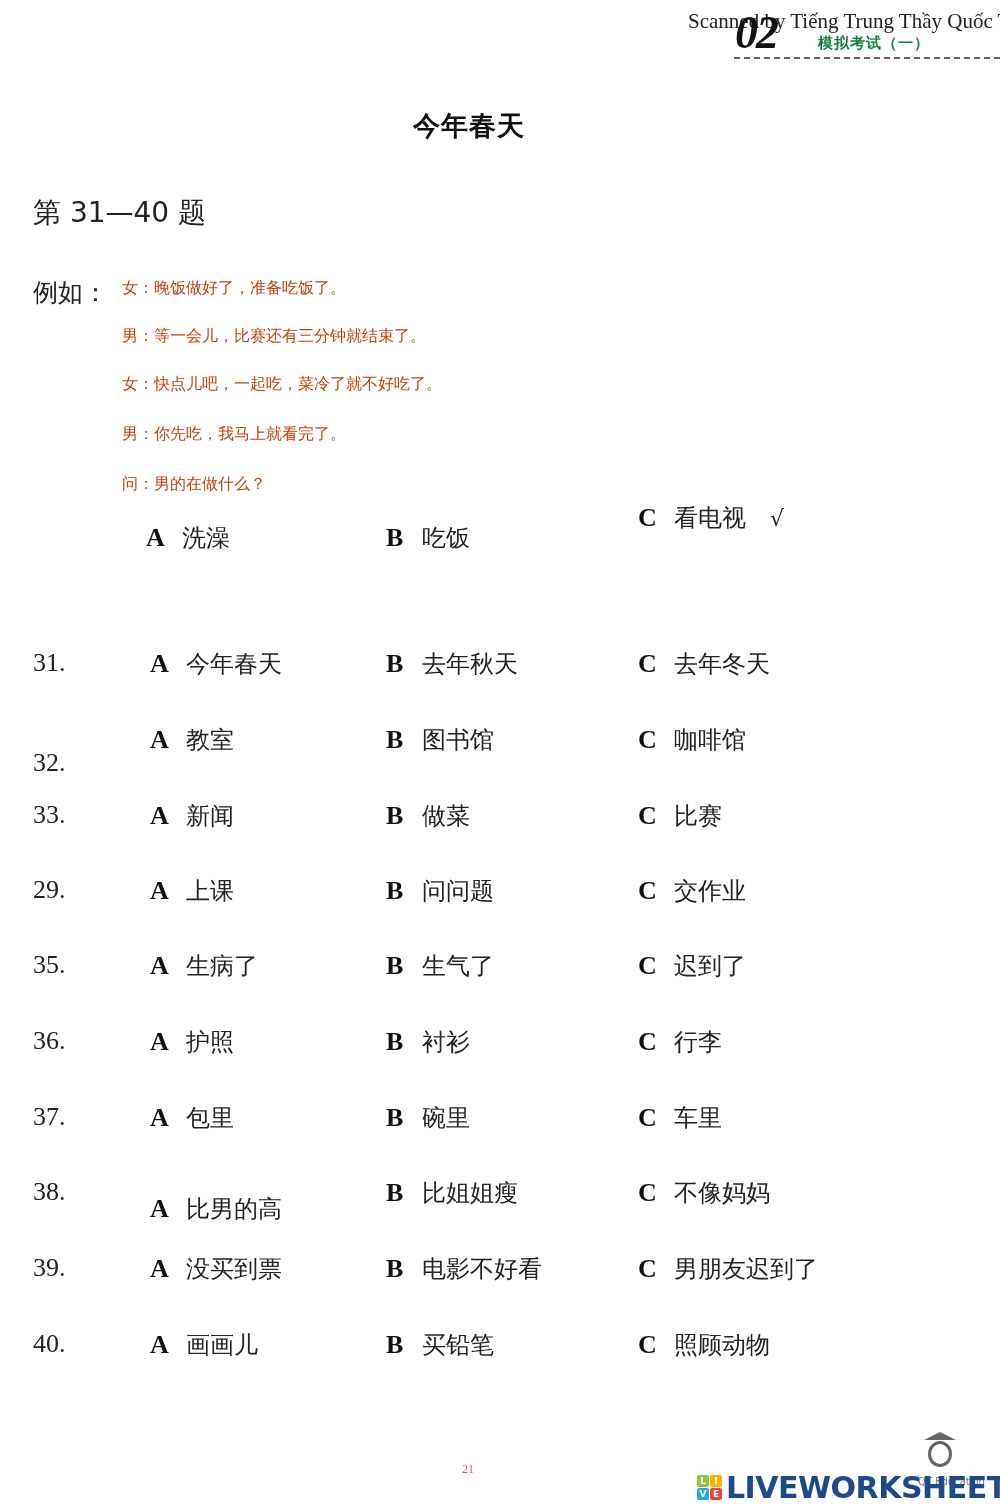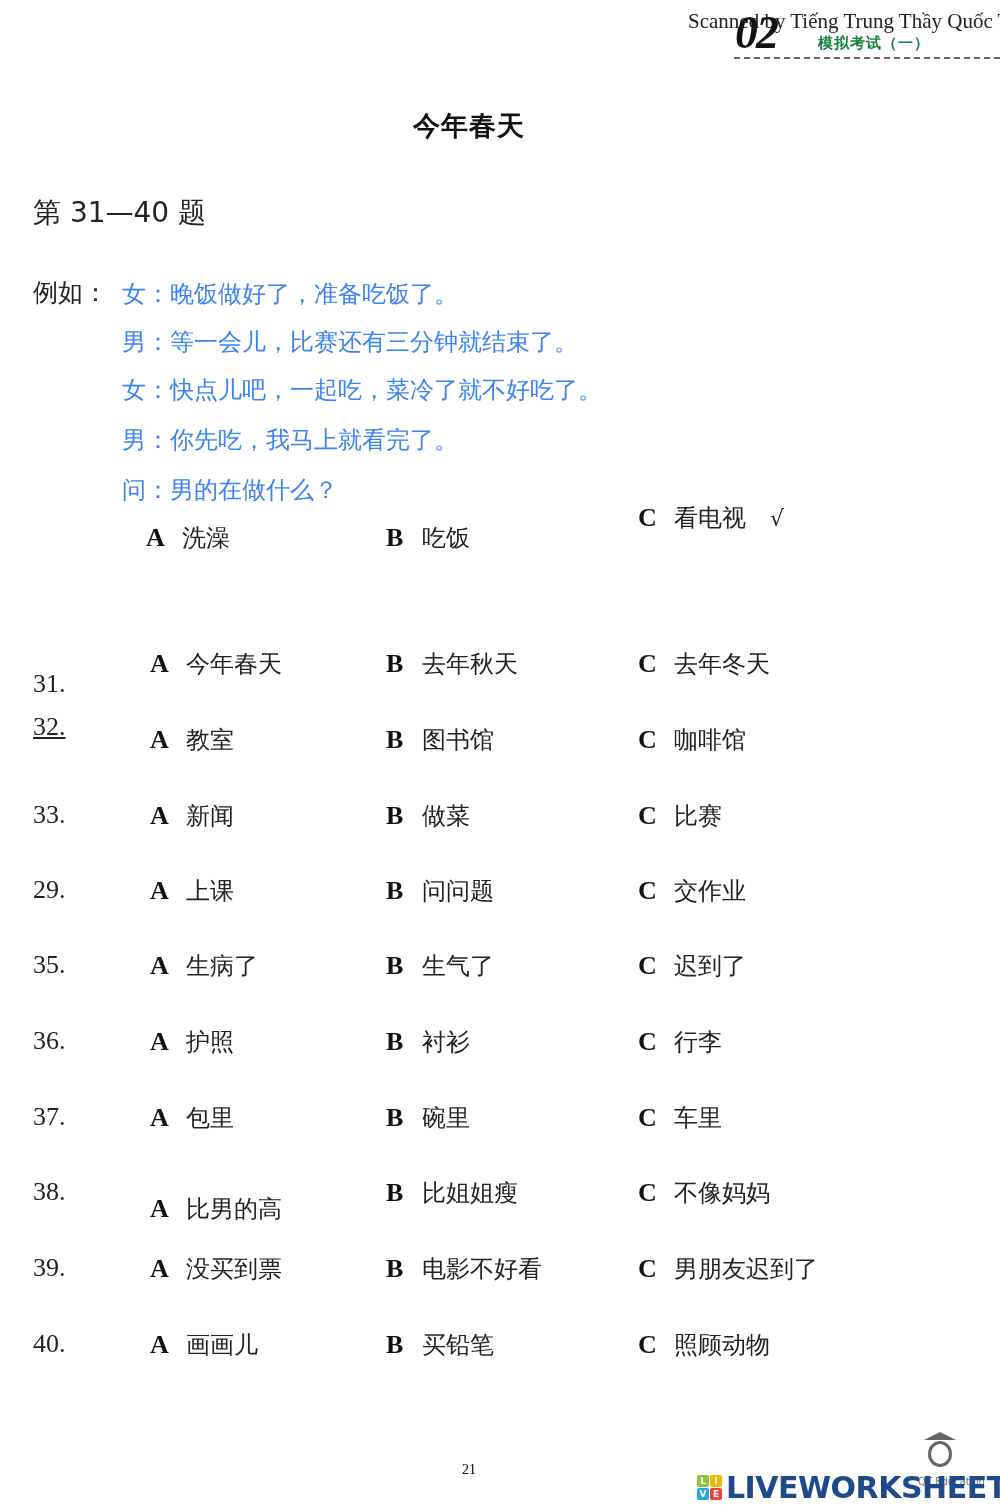--- a/index.html
+++ b/index.html
@@ -32,38 +32,38 @@
     }
     .range-title {
       position: absolute; left: 33px; top: 194px; font-size: 28px; color: #222;
       font-family: "DejaVu Sans", sans-serif;
     }
     .example-label {
       position: absolute; left: 33px; top: 276px; font-size: 25px; color: #222;
       font-family: "DejaVu Sans", sans-serif;
     }
     .dialog-line {
-      position: absolute; left: 122px; font-size: 24px; color: #3b82f6;
+      position: absolute; left: 122px; font-size: 16px; color: #c2410c;
       font-family: "DejaVu Sans", sans-serif; white-space: nowrap; text-align: right;
     }
     .opt {
       position: absolute; font-size: 24px; color: #222; white-space: nowrap;
       font-family: "DejaVu Sans", sans-serif;
     }
     .opt .letter {
       font-family: "Liberation Serif", serif; font-weight: bold; font-size: 26px;
       display: inline-block; width: 36px; color: #111;
     }
     .qnum {
       position: absolute; left: 33px; font-size: 26px; color: #222;
       font-family: "Liberation Serif", serif;
     }
     .check { margin-left: 24px; font-size: 22px; }
     .page-num {
-      position: absolute; left: 462px; top: 1462px; font-size: 14px; color: #000000;
+      position: absolute; left: 462px; top: 1462px; font-size: 12px; color: #ec4899;
       font-family: "Liberation Serif", serif;
     }
     .lw-logo {
       position: absolute; left: 697px; top: 1470px; height: 34px; display: flex; align-items: center;
     }
     .lw-blocks {
       display: grid; grid-template-columns: 12px 12px; grid-template-rows: 12px 12px; gap: 1px;
       margin-right: 4px;
     }
     .lw-blocks span {
@@ -113,25 +113,25 @@
   <span class="letter">A</span><span>洗澡</span>
 </div>
 <div class="opt" style="left:386px; top:522px">
   <span class="letter">B</span><span>吃饭</span>
 </div>
 <div class="opt" style="left:638px; top:502px">
   <span class="letter">C</span><span>看电视</span><span class="check">√</span>
 </div>
 
 <div id="questions">
-    <div class="qnum" style="top: 648px; margin-top: 21px;">31.</div>
+    <div class="qnum" style="top: 648px;">31.</div>
     <div class="opt" style="left: 150px; top: 648px;"><span class="letter">A</span><span>今年春天</span></div>
     <div class="opt" style="left: 386px; top: 648px;"><span class="letter">B</span><span>去年秋天</span></div>
     <div class="opt" style="left: 638px; top: 648px;"><span class="letter">C</span><span>去年冬天</span></div>
-    <div class="qnum" style="top: 712px; text-decoration: underline;">32.</div>
+    <div class="qnum" style="top: 748px;">32.</div>
     <div class="opt" style="left: 150px; top: 724px;"><span class="letter">A</span><span>教室</span></div>
     <div class="opt" style="left: 386px; top: 724px;"><span class="letter">B</span><span>图书馆</span></div>
     <div class="opt" style="left: 638px; top: 724px;"><span class="letter">C</span><span>咖啡馆</span></div>
     <div class="qnum" style="top: 800px;">33.</div>
     <div class="opt" style="left: 150px; top: 800px;"><span class="letter">A</span><span>新闻</span></div>
     <div class="opt" style="left: 386px; top: 800px;"><span class="letter">B</span><span>做菜</span></div>
     <div class="opt" style="left: 638px; top: 800px;"><span class="letter">C</span><span>比赛</span></div>
     <div class="qnum" style="top: 875px;">29.</div>
     <div class="opt" style="left: 150px; top: 875px;"><span class="letter">A</span><span>上课</span></div>
     <div class="opt" style="left: 386px; top: 875px;"><span class="letter">B</span><span>问问题</span></div>

